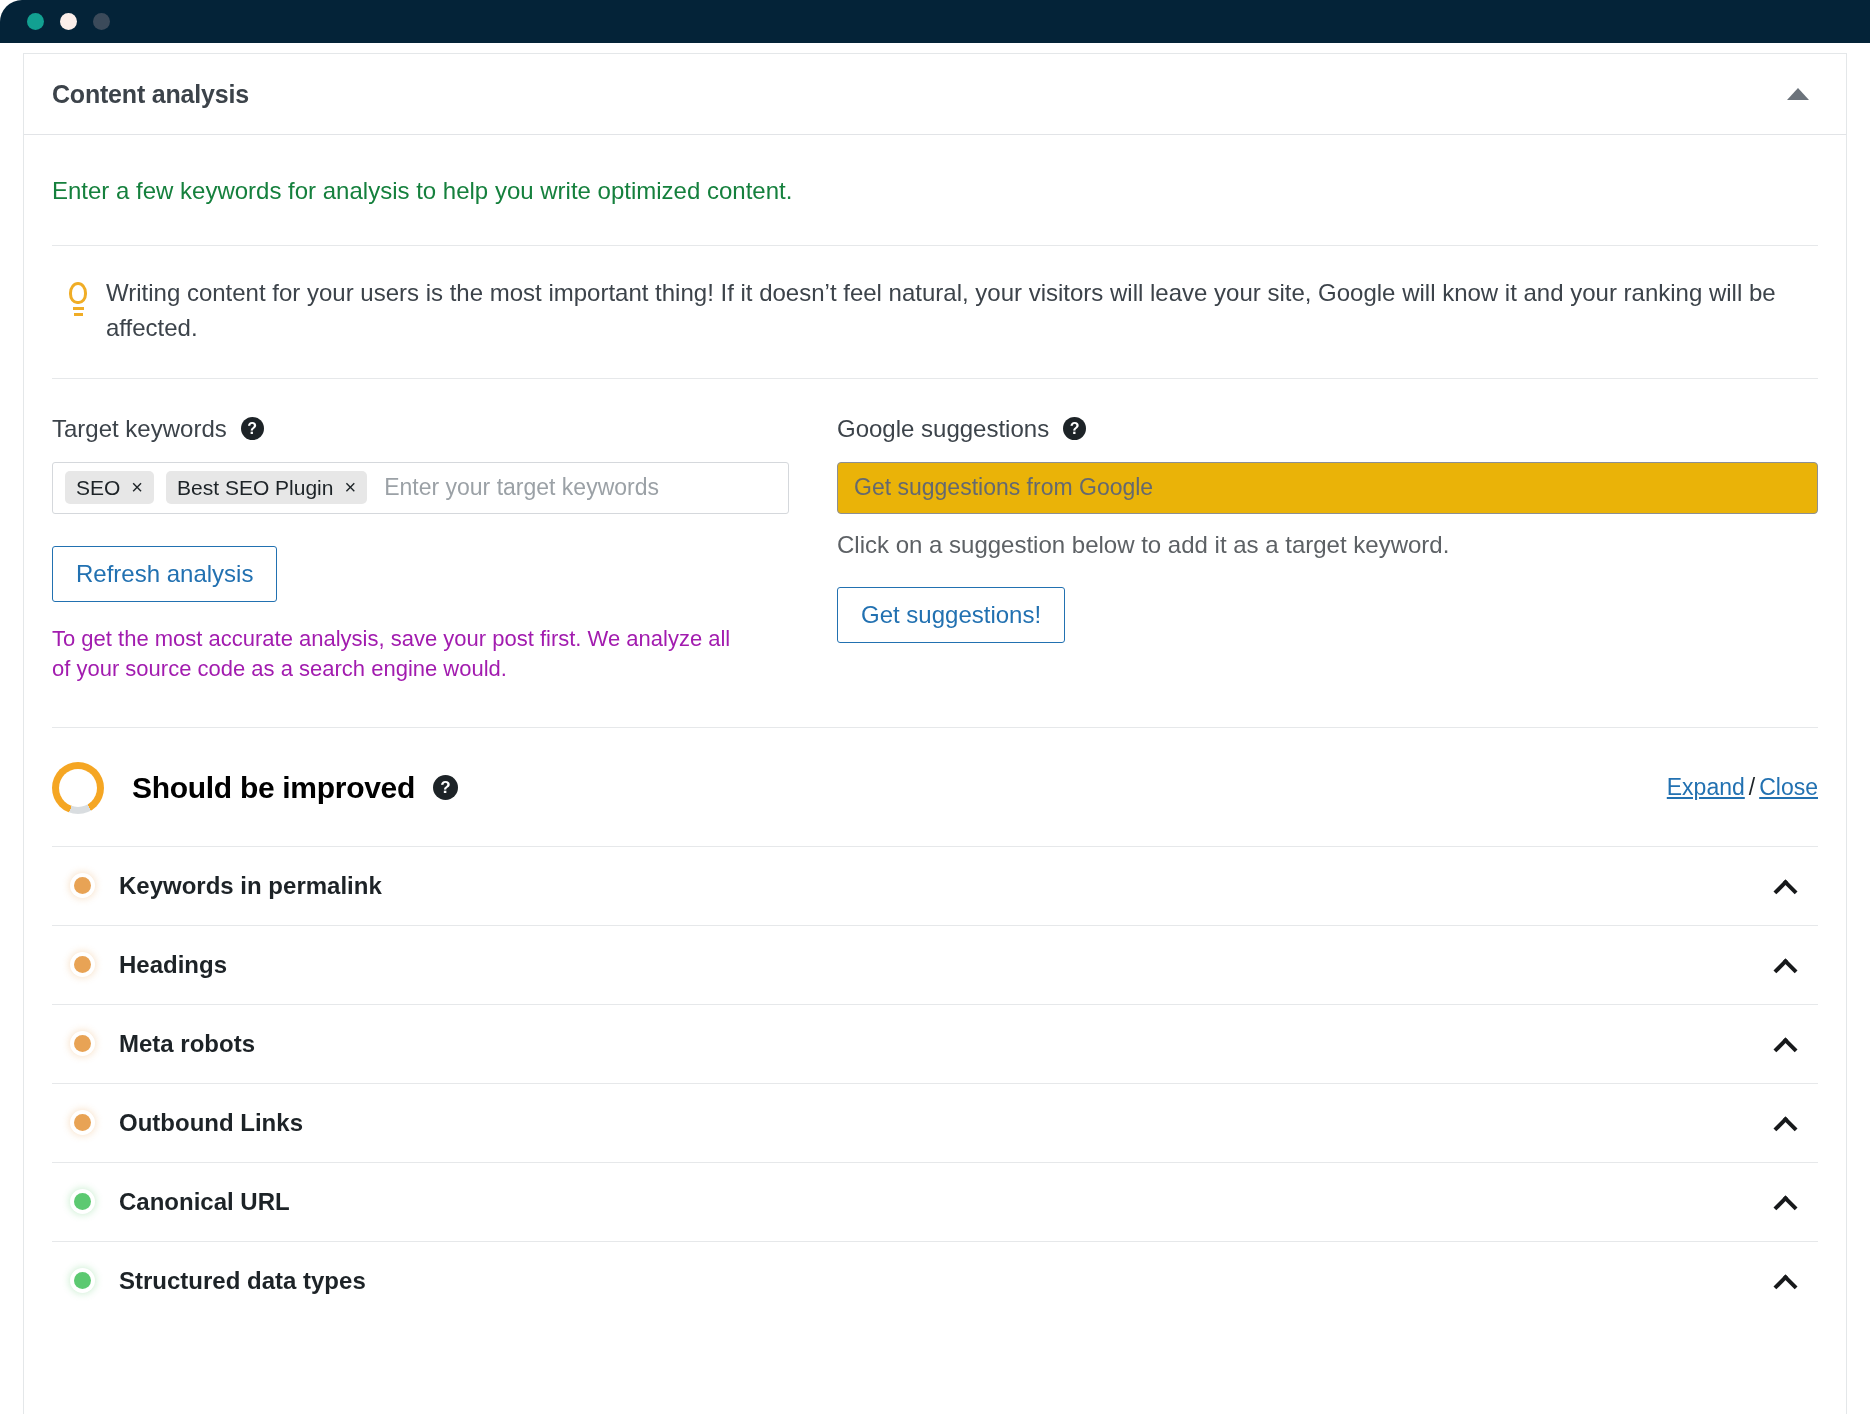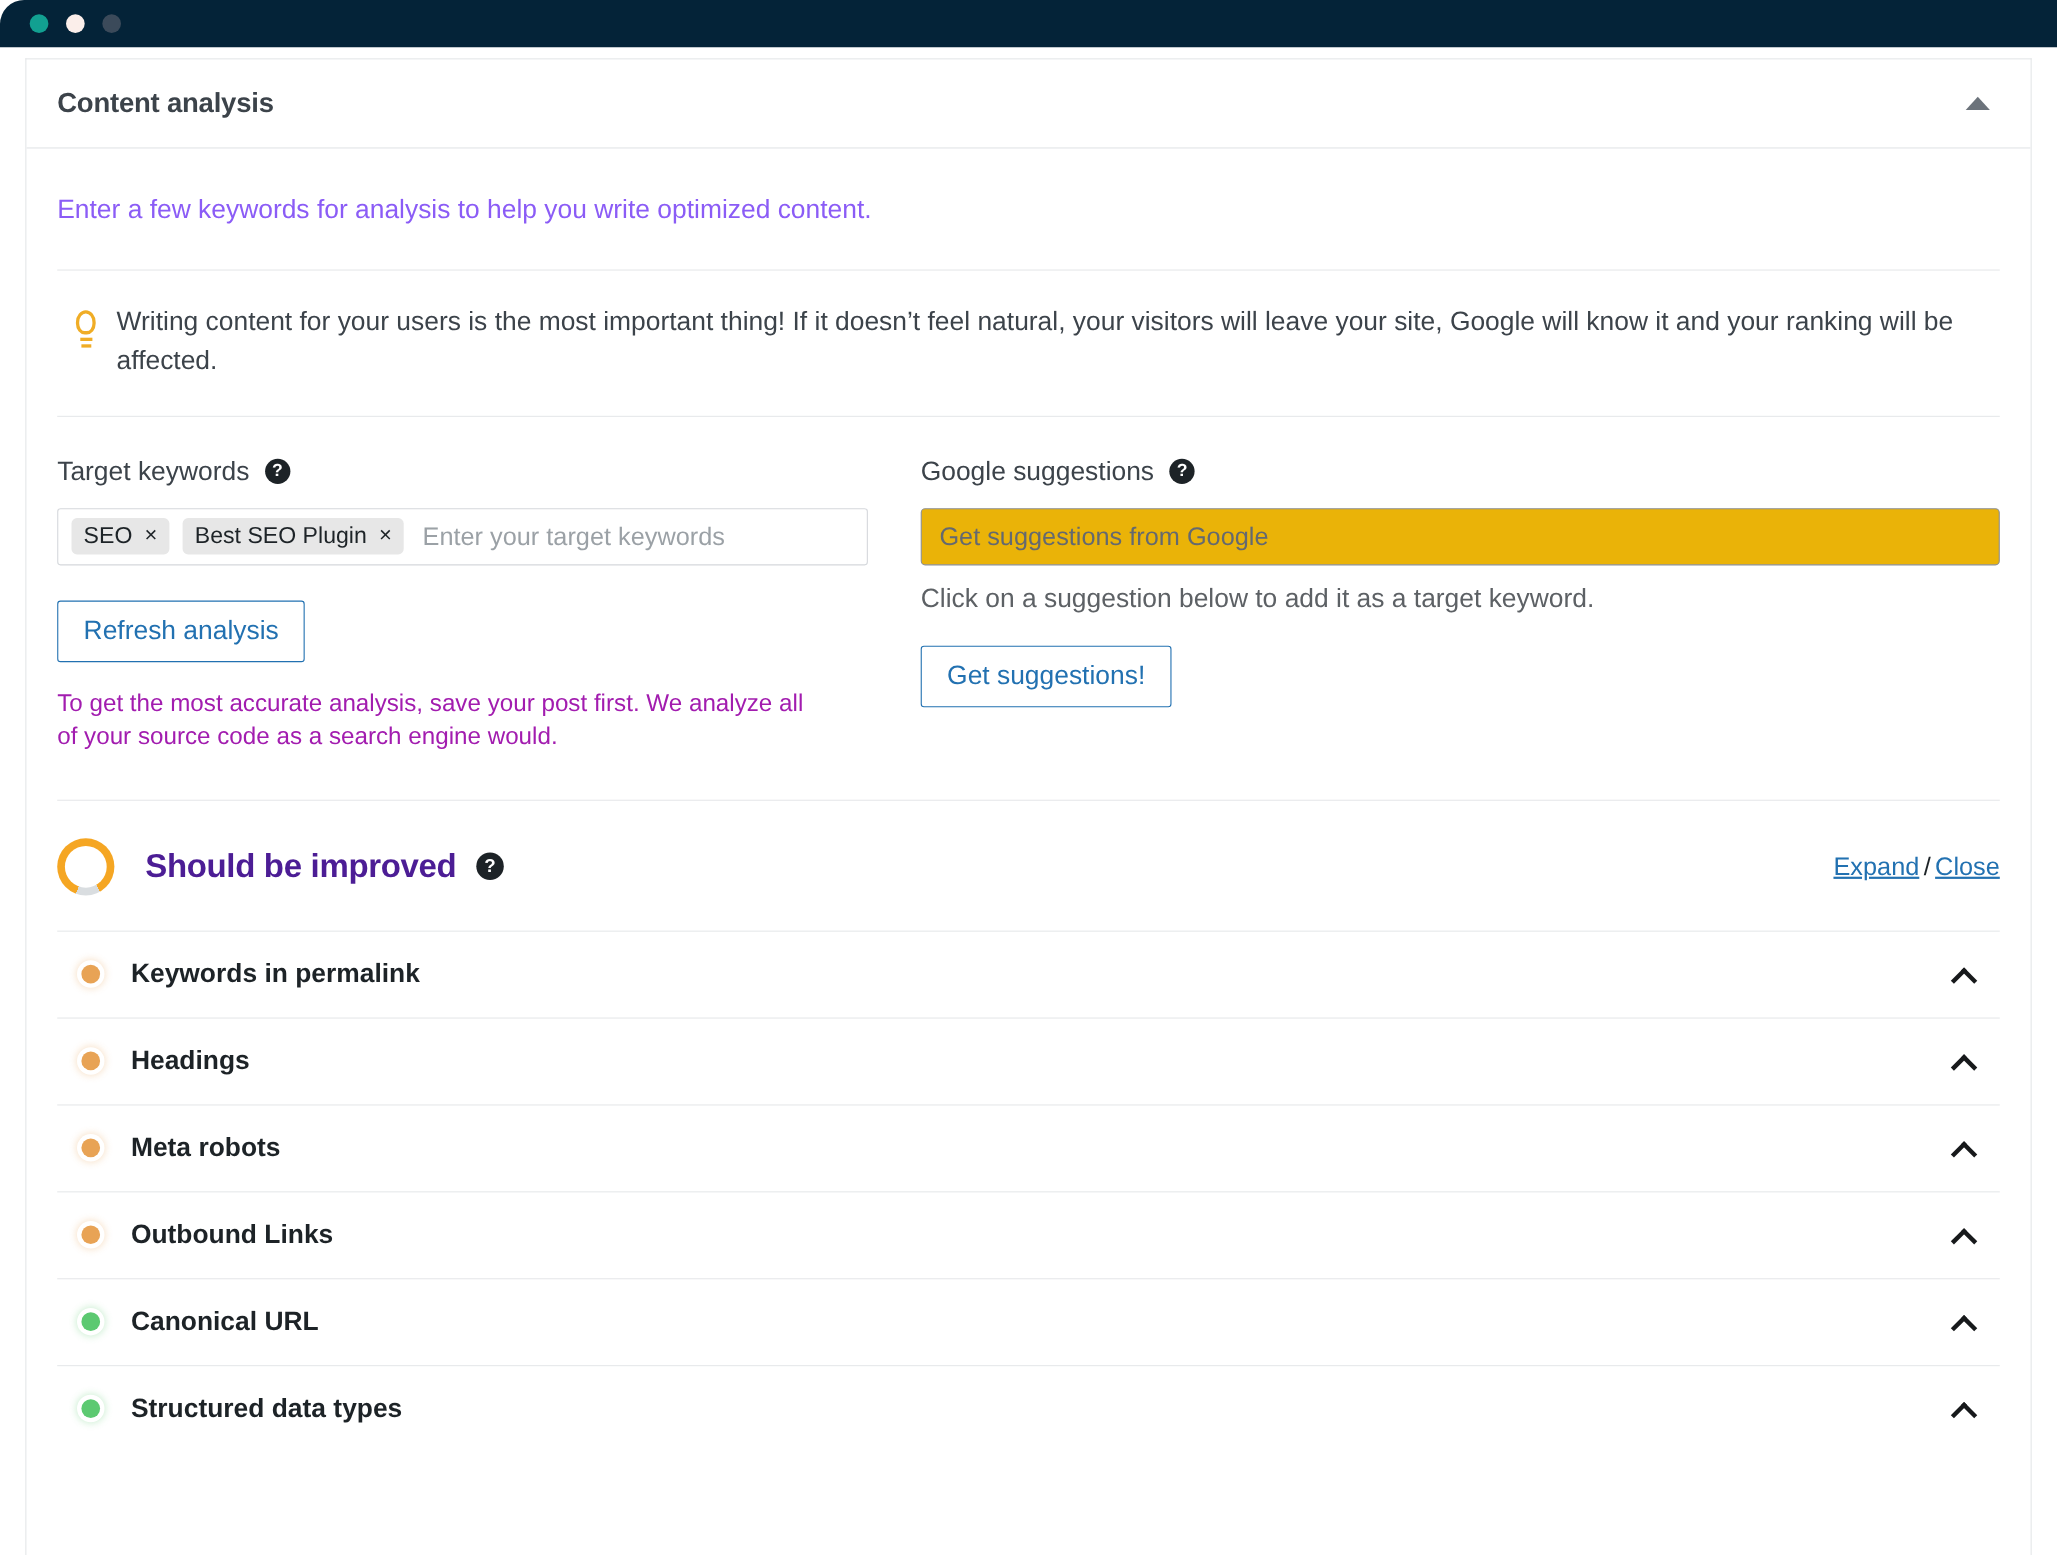--- a/index.html
+++ b/index.html
@@ -79,21 +79,21 @@
     border-bottom: 12px solid #6c737b;
     margin-right: 9px;
   }
 
   .panel-body {
     padding: 0 28px;
   }
 
   .intro-text {
     font-size: 24px;
-    color: #8b5cf6;
+    color: #15803d;
     padding-top: 40px;
     padding-bottom: 38px;
     line-height: 1.35;
   }
 
   
   .tip {
     display: flex;
     align-items: flex-start;
     border-top: 1px solid #e6e8ea;
@@ -274,21 +274,21 @@
   .ring::after {
     content: "";
     position: absolute;
     top: 7px; left: 7px; right: 7px; bottom: 7px;
     background: #fff;
     border-radius: 50%;
   }
   .score-title {
     font-size: 30px;
     font-weight: bold;
-    color: #4c1d95;
+    color: #000000;
     letter-spacing: -0.3px;
   }
   .score-left .help-icon { margin-left: 18px; width: 25px; height: 25px; font-size: 17px; }
   .score-links {
     font-size: 23px;
     color: #2271b1;
   }
   .score-links a {
     color: #2271b1;
     text-decoration: underline;

